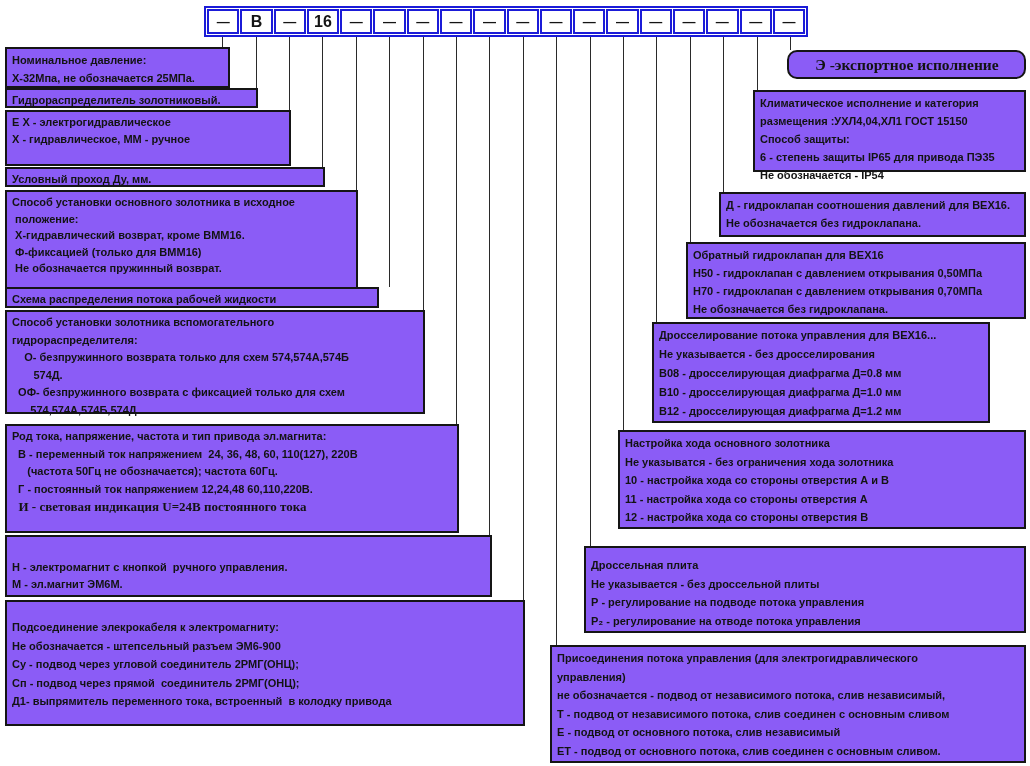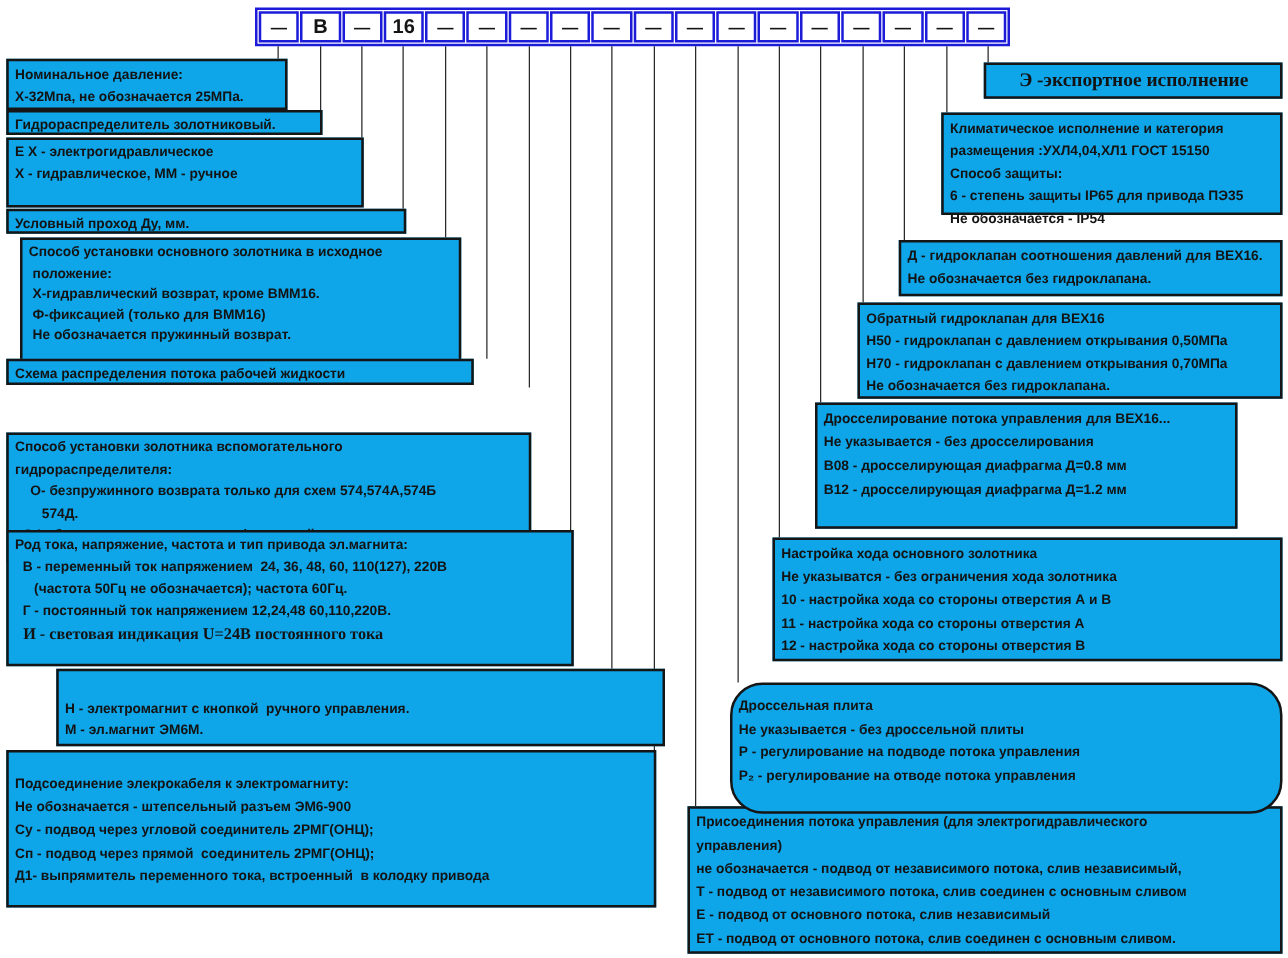--- a/index.html
+++ b/index.html
@@ -16,45 +16,45 @@
   #code-row .cell{
     flex:1 1 0;box-sizing:border-box;border:2px solid #1b1bd8;background:#fff;
     display:flex;align-items:center;justify-content:center;
     font-size:13px;font-weight:bold;color:#141414;overflow:hidden;
   }
   #code-row .cell:nth-child(2),#code-row .cell:nth-child(4){font-size:16px;}
   
   .vline{position:absolute;top:37px;width:1px;background:#2a2a2a;}
   
   .box{
-    position:absolute;box-sizing:border-box;background:#0ea5e9;
+    position:absolute;box-sizing:border-box;background:#8b5cf6;
     border:2px solid #151515;padding:2px 4px 2px 5px;
   }
   .box .line{white-space:pre;font-size:11px;line-height:16px;color:#131313;}
   
   #lbox0{left:5px;top:47px;width:225px;height:41px;}   #lbox0 .line{line-height:18px;}
   #lbox1{left:5px;top:88px;width:253px;height:20px;}
   #lbox2{left:5px;top:110px;width:286px;height:56px;}  #lbox2 .line{line-height:17px;}
   #lbox3{left:5px;top:167px;width:320px;height:20px;}
-  #lbox4{left:16px;top:190px;width:353px;height:107px;}  #lbox4 .line{line-height:16.5px;}
+  #lbox4{left:5px;top:190px;width:353px;height:107px;}  #lbox4 .line{line-height:16.5px;}
   #lbox5{left:5px;top:287px;width:374px;height:21px;}
-  #lbox6{left:5px;top:310px;width:420px;height:104px;margin-top:36px;} #lbox6 .line{line-height:17.5px;}
+  #lbox6{left:5px;top:310px;width:420px;height:104px;} #lbox6 .line{line-height:17.5px;}
   #lbox7{left:5px;top:424px;width:454px;height:109px;} #lbox7 .line{line-height:17.5px;}
   #lbox7 .line:nth-child(5){font-family:"Liberation Serif",serif;font-size:13px;}
-  #lbox8{left:5px;top:535px;width:487px;height:62px;padding-top:22px;margin-left:40px;} #lbox8 .line{line-height:17px;}
+  #lbox8{left:5px;top:535px;width:487px;height:62px;padding-top:22px;} #lbox8 .line{line-height:17px;}
   #lbox9{left:5px;top:600px;width:520px;height:126px;padding-top:16px;} #lbox9 .line{line-height:18.5px;}
   
   #rbox0{left:550px;top:645px;width:476px;height:118px;} #rbox0 .line{line-height:18.5px;}
-  #rbox1{left:584px;top:546px;width:442px;height:105px;padding-top:8px;border-radius:26px;} #rbox1 .line{line-height:18.5px;}
+  #rbox1{left:584px;top:546px;width:442px;height:87px;padding-top:8px;} #rbox1 .line{line-height:18.5px;}
   #rbox2{left:618px;top:430px;width:408px;height:99px;}  #rbox2 .line{line-height:18.5px;}
   #rbox3{left:652px;top:322px;width:338px;height:101px;} #rbox3 .line{line-height:19px;}
   #rbox4{left:686px;top:242px;width:340px;height:77px;}  #rbox4 .line{line-height:18px;}
   #rbox5{left:719px;top:192px;width:307px;height:45px;}  #rbox5 .line{line-height:18px;}
   #rbox6{left:753px;top:90px;width:273px;height:82px;}   #rbox6 .line{line-height:18px;}
-  #rbox7{left:787px;top:50px;width:239px;height:29px;display:flex;align-items:center;justify-content:center;}
+  #rbox7{left:787px;top:50px;width:239px;height:29px;display:flex;align-items:center;justify-content:center;border-radius:10px;}
   #rbox7 .line{font-family:"Liberation Serif",serif;font-size:15.5px;line-height:16px;}
 </style>
 </head>
 <body>
 
 <div id="stage">
 
   <div id="code-row">
       <div class="cell">—</div>
       <div class="cell">В</div>
@@ -164,20 +164,21 @@
       <div class="line">Настройка хода основного золотника</div>
       <div class="line">Не указыватся - без ограничения хода золотника</div>
       <div class="line">10 - настройка хода со стороны отверстия А и В</div>
       <div class="line">11 - настройка хода со стороны отверстия А</div>
       <div class="line">12 - настройка хода со стороны отверстия В</div>
     </div>
   <div class="box" id="rbox3">
       <div class="line">Дросселирование потока управления для ВЕХ16...</div>
       <div class="line">Не указывается - без дросселирования</div>
       <div class="line">В08 - дросселирующая диафрагма Д=0.8 мм</div>
+      <div class="line">В10 - дросселирующая диафрагма Д=1.0 мм</div>
       <div class="line">В12 - дросселирующая диафрагма Д=1.2 мм</div>
     </div>
   <div class="box" id="rbox4">
       <div class="line">Обратный гидроклапан для ВЕХ16</div>
       <div class="line">Н50 - гидроклапан с давлением открывания 0,50МПа</div>
       <div class="line">Н70 - гидроклапан с давлением открывания 0,70МПа</div>
       <div class="line">Не обозначается без гидроклапана.</div>
     </div>
   <div class="box" id="rbox5">
       <div class="line">Д - гидроклапан соотношения давлений для ВЕХ16.</div>

